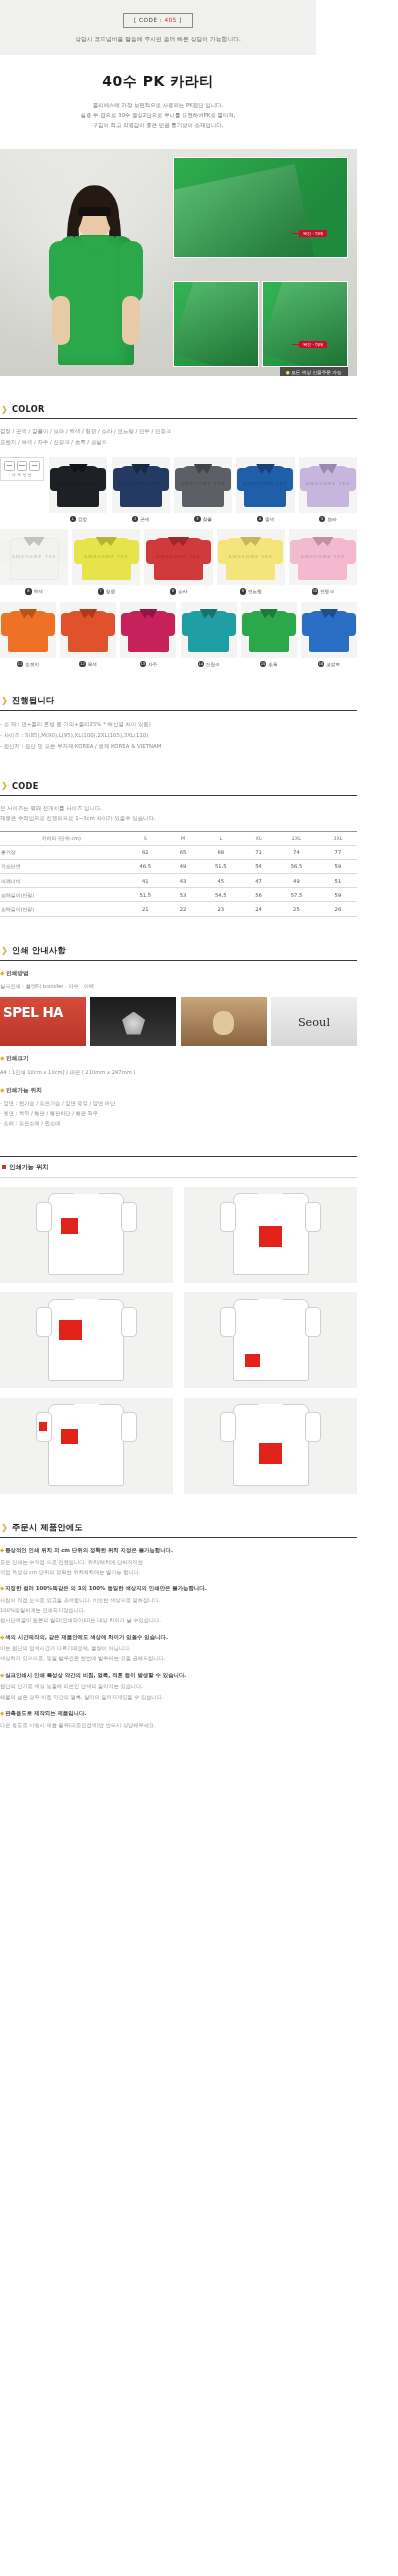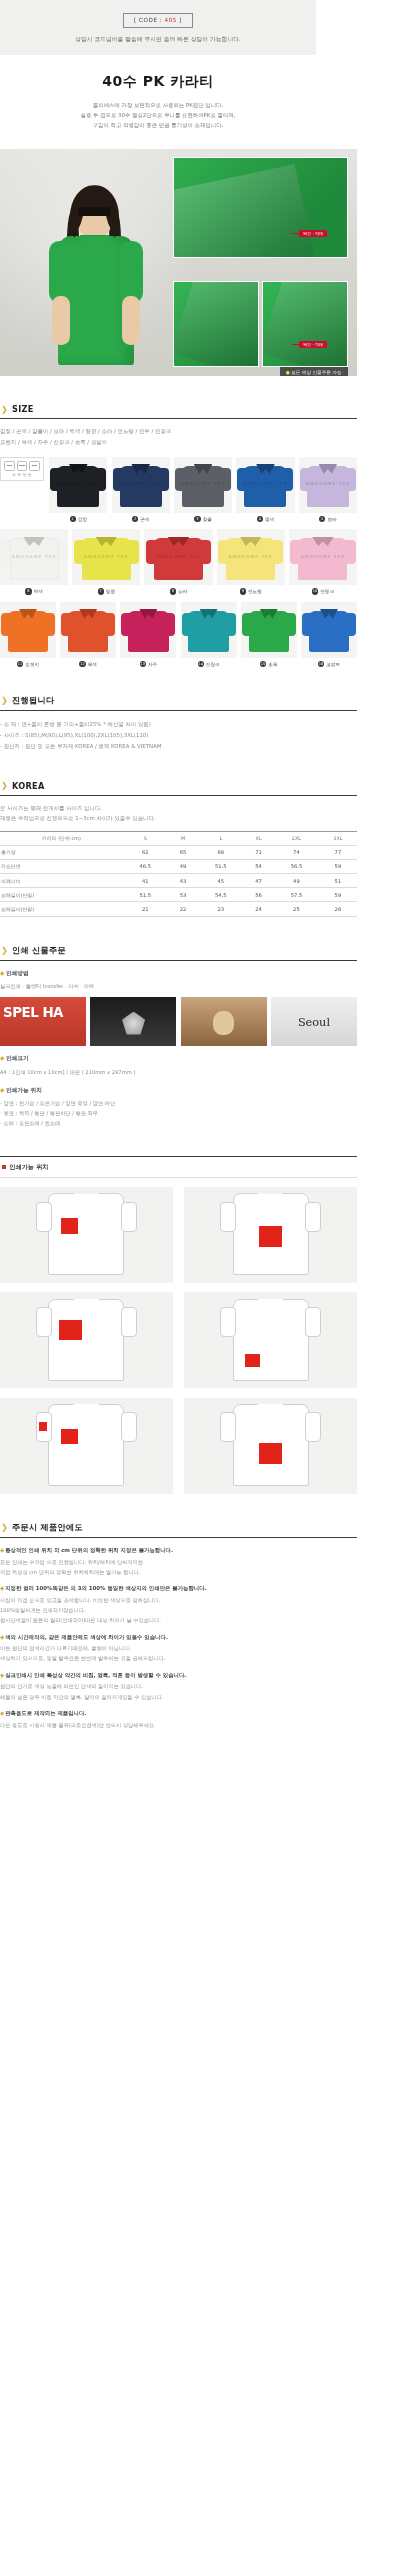--- a/index.html
+++ b/index.html
@@ -369,21 +369,21 @@
 
     <div class="hero-note">
       <span class="dot">●</span>
       <span>모든 색상 신물주문 가능</span>
     </div>
   </div>
 
   <div class="sec">
     <div class="sec-head">
       <span class="chev">❯</span>
-      <span class="t">SIZE</span>
+      <span class="t">COLOR</span>
     </div>
     <div class="sec-sub">
       <div>검정 / 곤색 / 챨콜이 / 보라 / 백색 / 형광 / 소라 / 연노랑 / 연두 / 연청크</div>
       <div>오렌지 / 목색 / 자주 / 진청크 / 초록 / 코발트</div>
     </div>
 
     <div class="color-top">
       <div class="wash-box">
         <div class="wash-icons">
           <div class="wash-ic"></div>
@@ -566,21 +566,21 @@
     <div class="info-list">
       <div>- 소    재 : 면+폴리 혼방 쿨 기의+폴리25% * 배산열 차이 있음)</div>
       <div>- 사이즈 : S(85),M(90),L(95),XL(100),2XL(105),3XL(110)</div>
       <div>- 원산지 : 원단 및 모든 부자재 KOREA / 봉제 KOREA &amp; VIETNAM</div>
     </div>
   </div>
 
   <div class="sec">
     <div class="sec-head">
       <span class="chev">❯</span>
-      <span class="t">KOREA</span>
+      <span class="t">CODE</span>
     </div>
     <div class="size-note">
       <div>본 사이즈는 평패 전개치를 사이즈 입니다.</div>
       <div>재봉은 수작업으로 진행되므로 1~3cm 차이가 있을수 있습니다.</div>
     </div>
 
     <table class="size">
       <thead>
         <tr>
           <th>카라티 (단위:cm)</th>
@@ -638,21 +638,21 @@
           <td>25</td>
           <td>26</td>
         </tr>
       </tbody>
     </table>
   </div>
 
   <div class="sec">
     <div class="sec-head">
       <span class="chev">❯</span>
-      <span class="t">인쇄 신물주문</span>
+      <span class="t">인쇄 안내사항</span>
     </div>
 
     <div class="pg-block">
       <div class="pg-title">
         <span class="mk">◆</span><span>인쇄방법</span>
       </div>
       <div class="pg-line">실크인쇄 · 플랫터 transfer · 자수 · 이팩</div>
       <div class="pg-thumbs">
         <div class="thumb t1"></div>
         <div class="thumb t2"></div>

